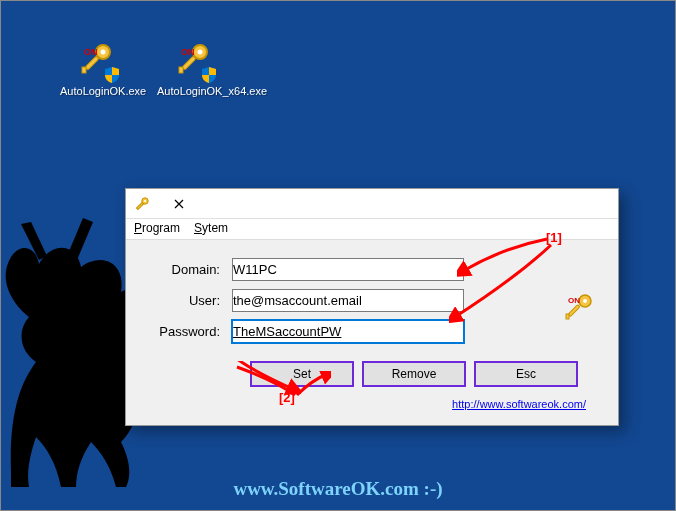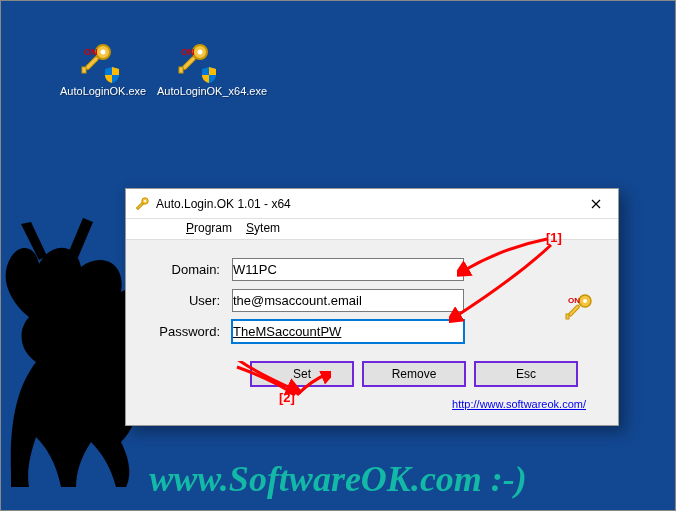--- a/index.html
+++ b/index.html
@@ -62,24 +62,24 @@
       width: 16px; height: 16px; margin-right: 6px;
     }
     .titlebar .title { flex: 1; }
     .titlebar .close {
       width: 45px; height: 30px;
       display: flex; align-items: center; justify-content: center;
       font-size: 14px; font-family: Arial;
       cursor: pointer;
     }
     .menubar {
-      padding: 2px 16px 4px;
+      padding: 2px 8px 4px;
       font-size: 12px;
       color: #000;
-      display: flex; gap: 14px; margin-left: 44px;
+      display: flex; gap: 14px;
     }
     .menubar span { cursor: pointer; }
     .menubar span u { text-decoration: underline; }
     .client {
       background: #f0f0f0;
       border-top: 1px solid #ddd;
       padding: 18px 20px 12px;
       position: relative;
     }
     .row {
@@ -141,24 +141,23 @@
     }
     .ann1 { left: 545px; top: 229px; }
     .ann2 { left: 278px; top: 389px; }
     .arrow { position: absolute; pointer-events: none; }
     .watermark {
       position: absolute;
       left: 0; right: 0;
       bottom: 10px;
       text-align: center;
       font-family: "Times New Roman", serif;
-      font-size: 36px;
+      font-size: 19px;
       font-weight: bold;
-      font-style: italic;
-      color: #14b8a6;
+      color: #7dd3fc;
     }
     .silhouette {
       position: absolute;
       left: -20px; bottom: 18px;
       width: 260px; height: 280px;
       pointer-events: none;
     }
   </style>
 </head>
 <body>
@@ -217,21 +216,20 @@
   <span class="label">AutoLoginOK_x64.exe</span>
 </div>
 
 <div class="window">
   <div class="titlebar">
     <svg class="tb-icon" viewBox="0 0 16 16">
         <circle cx="11" cy="5" r="3.2" fill="#f5c542" stroke="#c79400"></circle>
         <circle cx="11" cy="5" r="1.1" fill="#fff"></circle>
         <rect x="2" y="9" width="8" height="2" fill="#f5c542" stroke="#c79400" transform="rotate(-45 6 10)"></rect>
       </svg>
-    <span class="title">Auto.Login.OK 1.01 - x64</span>
     <div class="close">
       <svg width="10" height="10" viewBox="0 0 10 10">
           <path d="M1 1 L9 9 M9 1 L1 9" stroke="#000" stroke-width="1.2"></path>
         </svg>
     </div>
   </div>
   <div class="menubar">
     <span><u>P</u><span>rogram</span></span>
     <span><u>S</u><span>ytem</span></span>
   </div>

